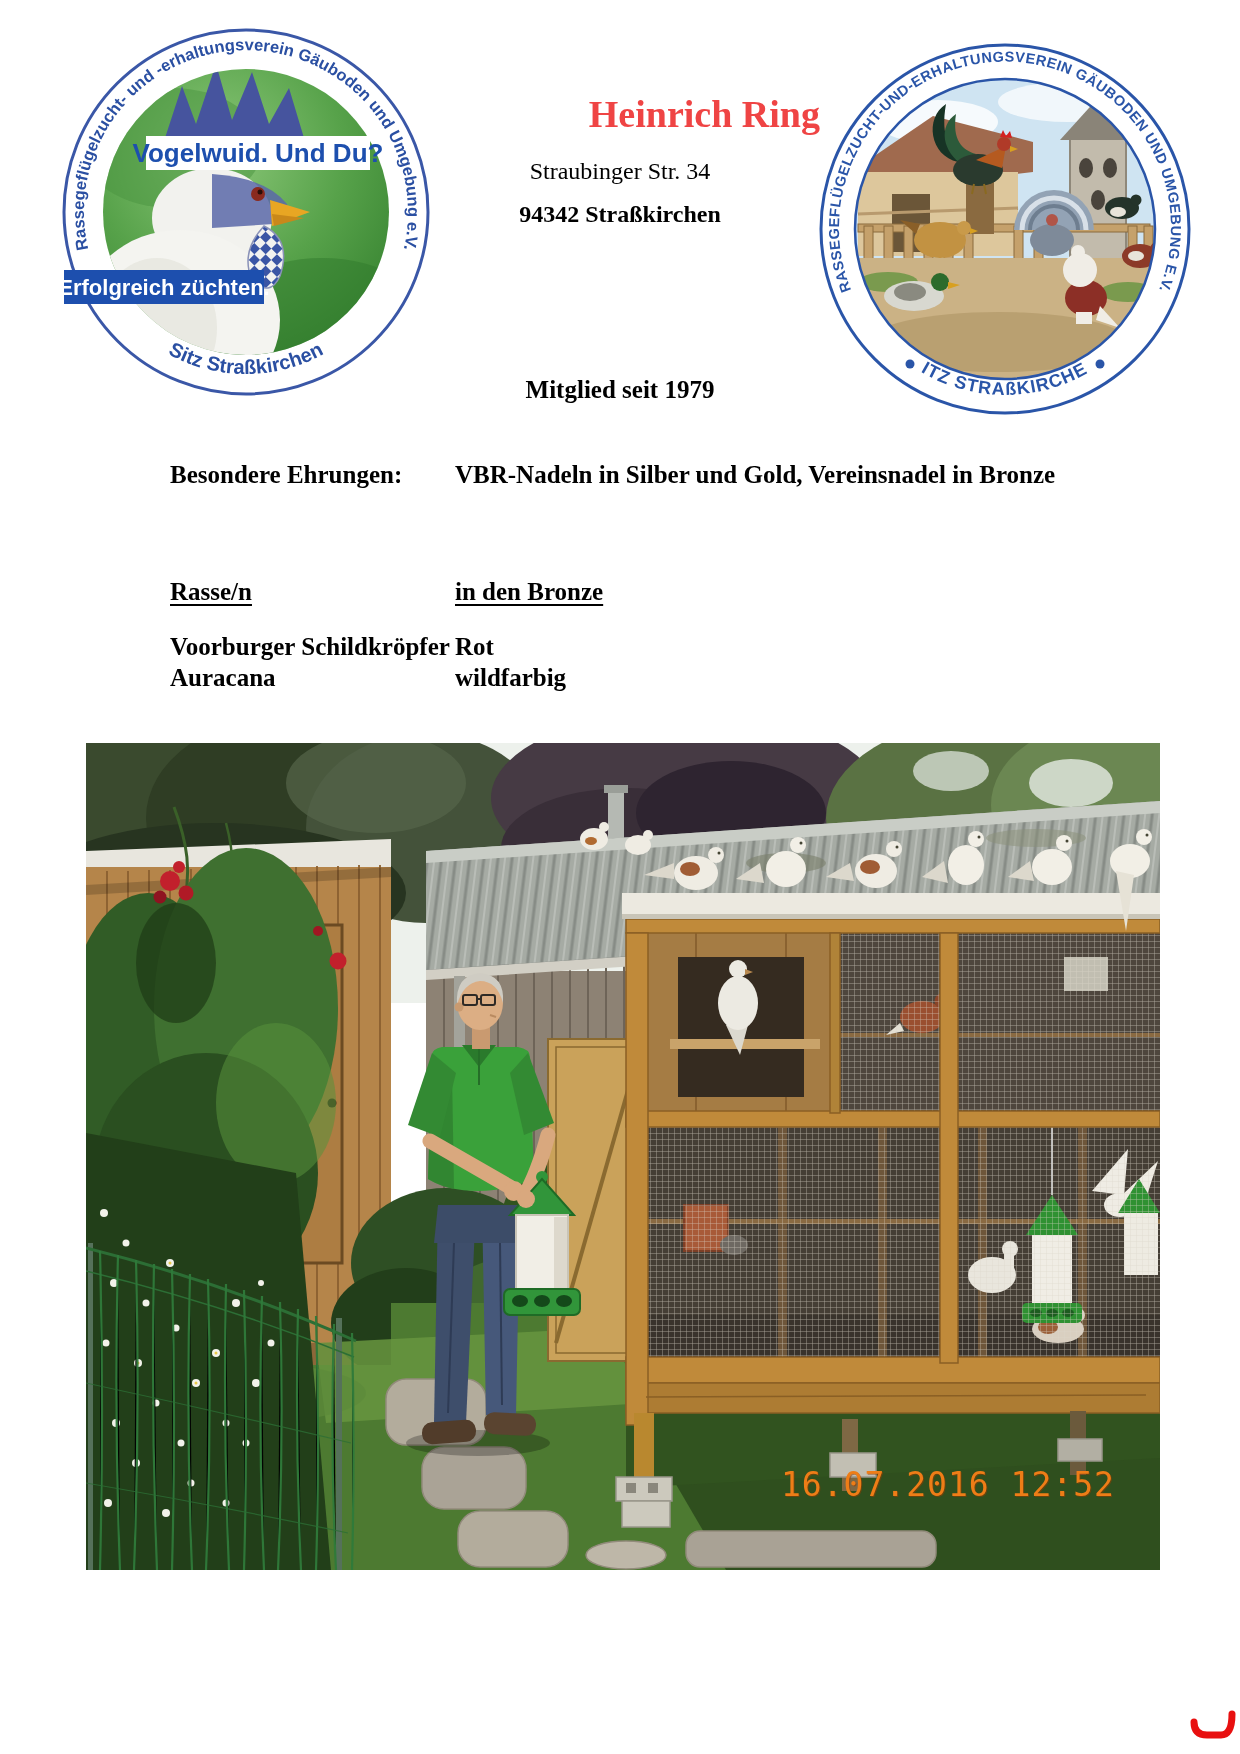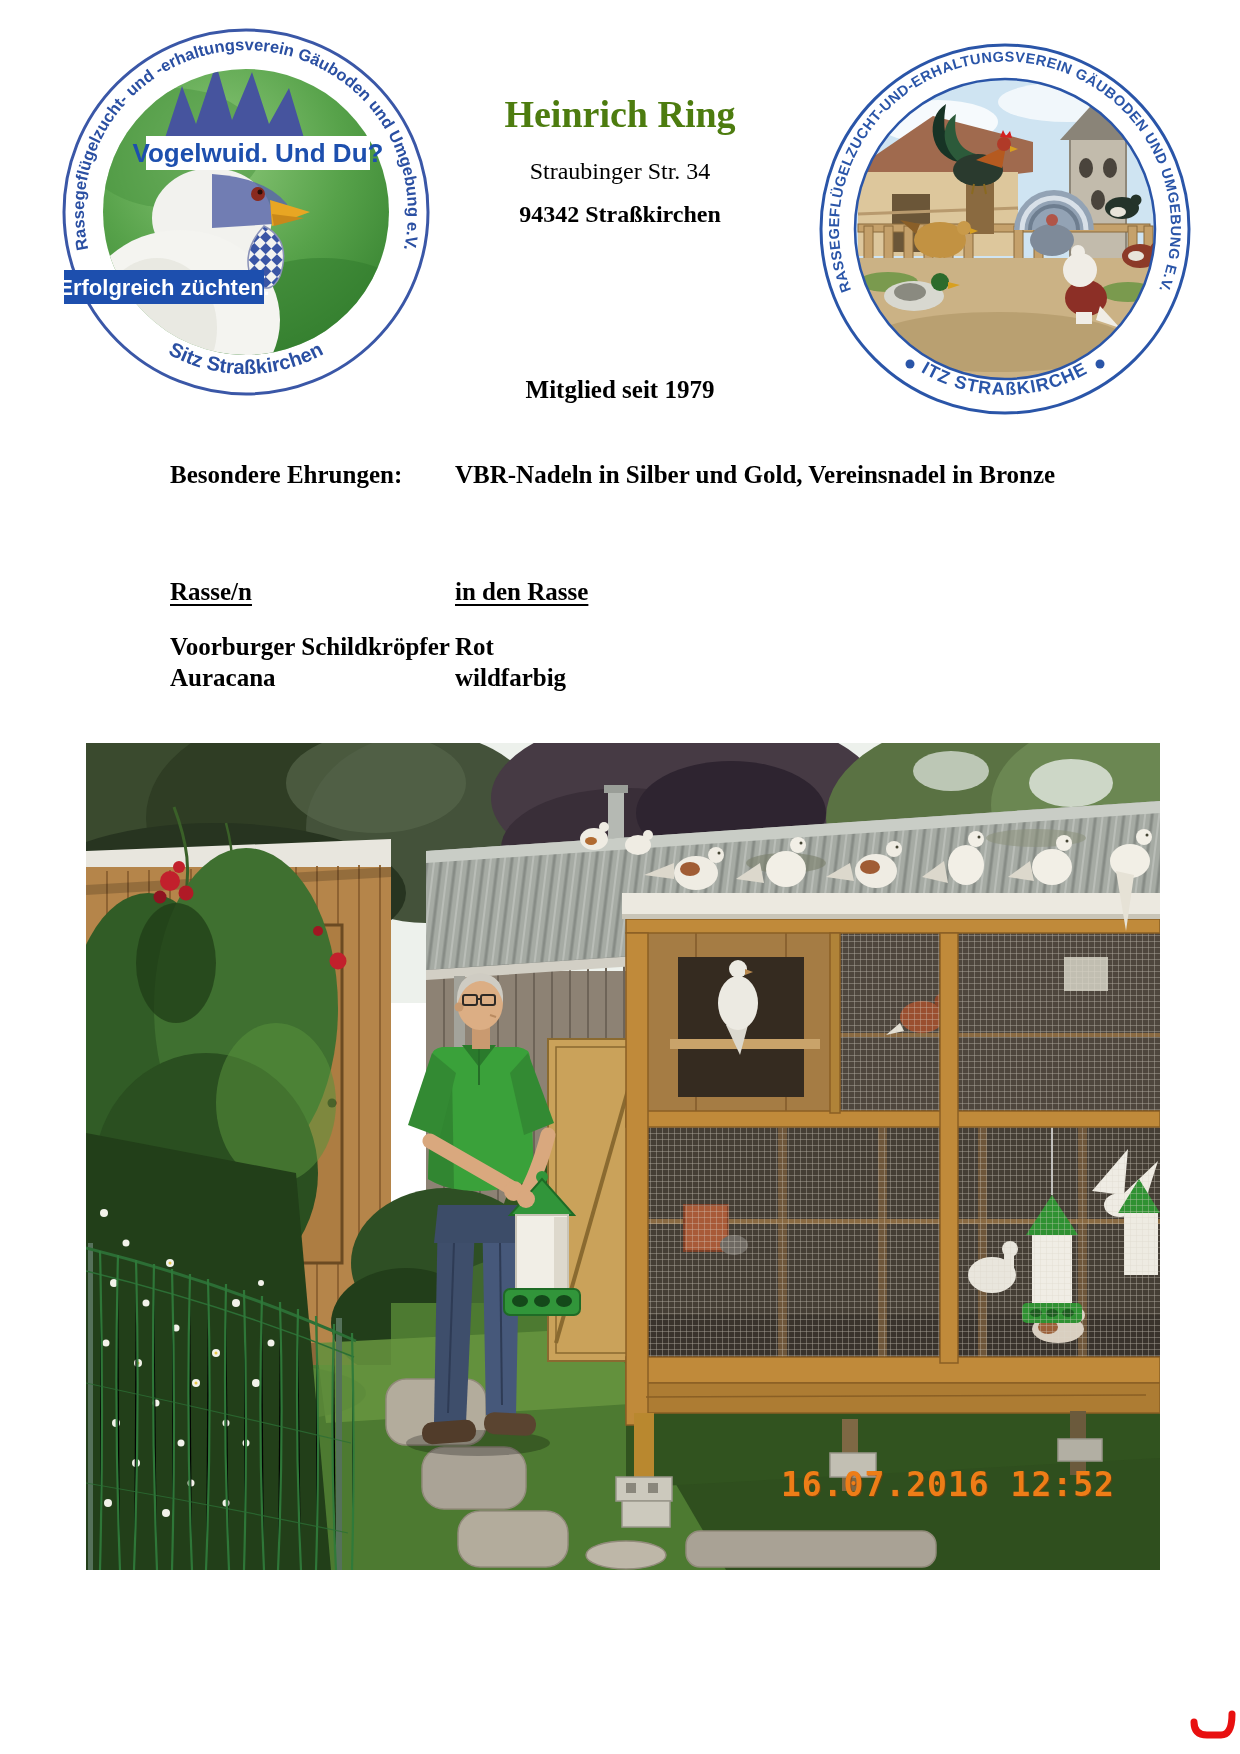--- a/index.html
+++ b/index.html
@@ -1,42 +1,42 @@
 <!DOCTYPE html>
 <html><head>
 <meta charset="utf-8">
 <style>
   html,body{margin:0;padding:0;background:#ffffff;}
   #page{position:relative;width:1240px;height:1754px;background:#fff;overflow:hidden;
         font-family:"Liberation Serif",serif;color:#000;}
   .abs{position:absolute;}
   
   #header-block{left:420px;top:0;width:400px;text-align:center;}
-  .member-name{top:92px;left:0;width:400px;font-size:38px;font-weight:bold;color:#4d7c0f;}
+  .member-name{top:92px;left:0;width:400px;font-size:38px;font-weight:bold;color:#ef4444;text-align:right;}
   .addr1{top:158px;left:0;width:400px;font-size:24px;font-weight:normal;}
   .addr2{top:201px;left:0;width:400px;font-size:24px;font-weight:bold;}
   .phone{top:252px;left:0;width:400px;font-size:24px;font-weight:bold;}
   .mail{top:281px;left:0;width:400px;font-size:24px;font-weight:bold;}
   .member-since{left:420px;top:376px;width:400px;text-align:center;font-size:25px;font-weight:bold;}
   
   .lbl-col{left:146px;margin-left:24px;}
   .val-col{left:455px;}
   .honors-row{top:461px;font-size:25px;font-weight:bold;}
   .breed-head{top:578px;font-size:25px;font-weight:bold;text-decoration:underline;
               text-decoration-thickness:2px;text-underline-offset:4px;}
   .breed-r0{top:633px;font-size:25px;font-weight:bold;}
   .breed-r1{top:664px;font-size:25px;font-weight:bold;}
   
   #logo-left{left:62px;top:28px;width:368px;height:368px;}
   #logo-right{left:818px;top:42px;width:374px;height:374px;}
   
   #photo{left:86px;top:743px;width:1074px;height:827px;}
   #photo svg{display:block;}
   #timestamp{left:695px;top:722px;font-family:"DejaVu Sans Mono",monospace;
-             font-weight:bold;font-size:33px;color:#ee7d17;letter-spacing:1px;
+             font-weight:normal;font-size:33px;color:#ee7d17;letter-spacing:1px;
              text-shadow:1px 1px 0 rgba(150,60,0,.55);white-space:nowrap;text-align:right;}
   #corner-mark{left:1188px;top:1708px;width:52px;height:38px;}
   .arcTxtL{font-family:"Liberation Sans",sans-serif;font-weight:bold;fill:#2a4fa2;}
   .arcTxtR{font-family:"Liberation Sans",sans-serif;font-weight:bold;fill:#2a55a8;}
   .bannerTxt{font-family:"Liberation Sans",sans-serif;font-weight:bold;}
 </style>
 </head>
 <body>
 
 <div id="page">
@@ -212,21 +212,21 @@
       <textPath href="#arcBotR" startOffset="50%" text-anchor="middle">SITZ STRAßKIRCHEN</textPath>
     </text>
     <circle cx="92" cy="322" r="4.5" fill="#2a55a8"></circle>
     <circle cx="282" cy="322" r="4.5" fill="#2a55a8"></circle>
   </svg>
 
   <div class="abs honors-row lbl-col">Besondere Ehrungen:</div>
   <div class="abs honors-row val-col">VBR-Nadeln in Silber und Gold, Vereinsnadel in Bronze</div>
 
   <div class="abs breed-head lbl-col">Rasse/n</div>
-  <div class="abs breed-head val-col">in den Rasse</div>
+  <div class="abs breed-head val-col">in den Bronze</div>
   <div class="abs breed-r0 lbl-col">Voorburger Schildkröpfer</div>
   <div class="abs breed-r0 val-col">Rot</div>
   <div class="abs breed-r1 lbl-col">Auracana</div>
   <div class="abs breed-r1 val-col">wildfarbig</div>
 
   <div class="abs" id="photo">
     <svg viewBox="0 0 1074 827" width="1074" height="827">
       <defs>
         <pattern id="mesh" width="6" height="6" patternUnits="userSpaceOnUse">
           <path d="M0 0 H6 M0 0 V6" stroke="#ddd8ca" stroke-width="0.9" opacity="0.7"></path>

